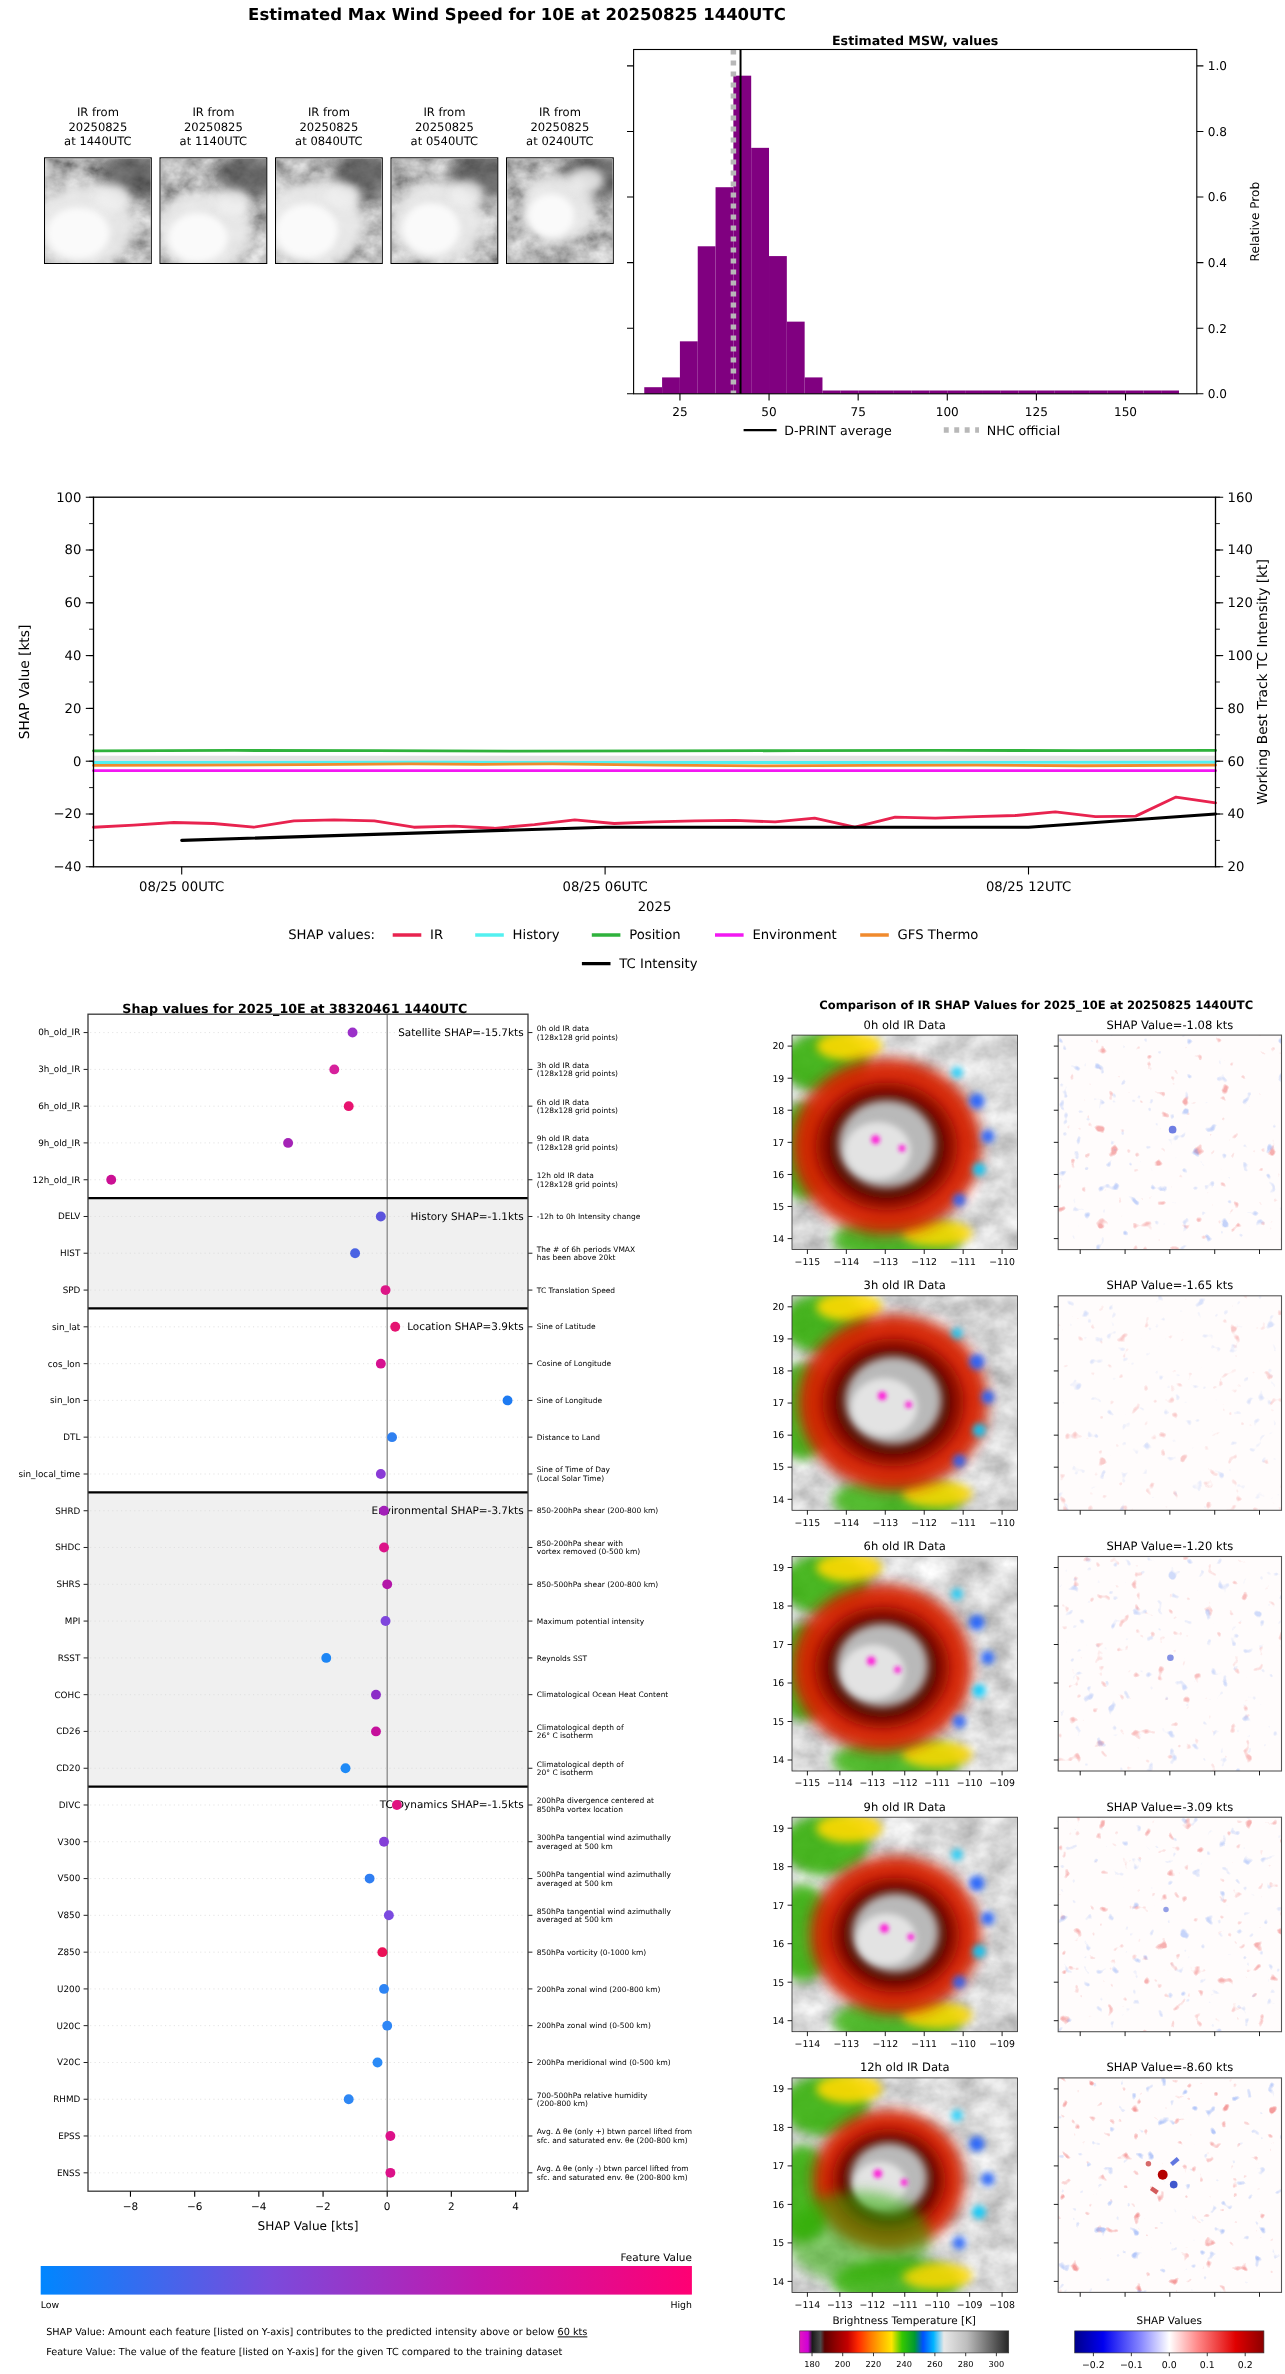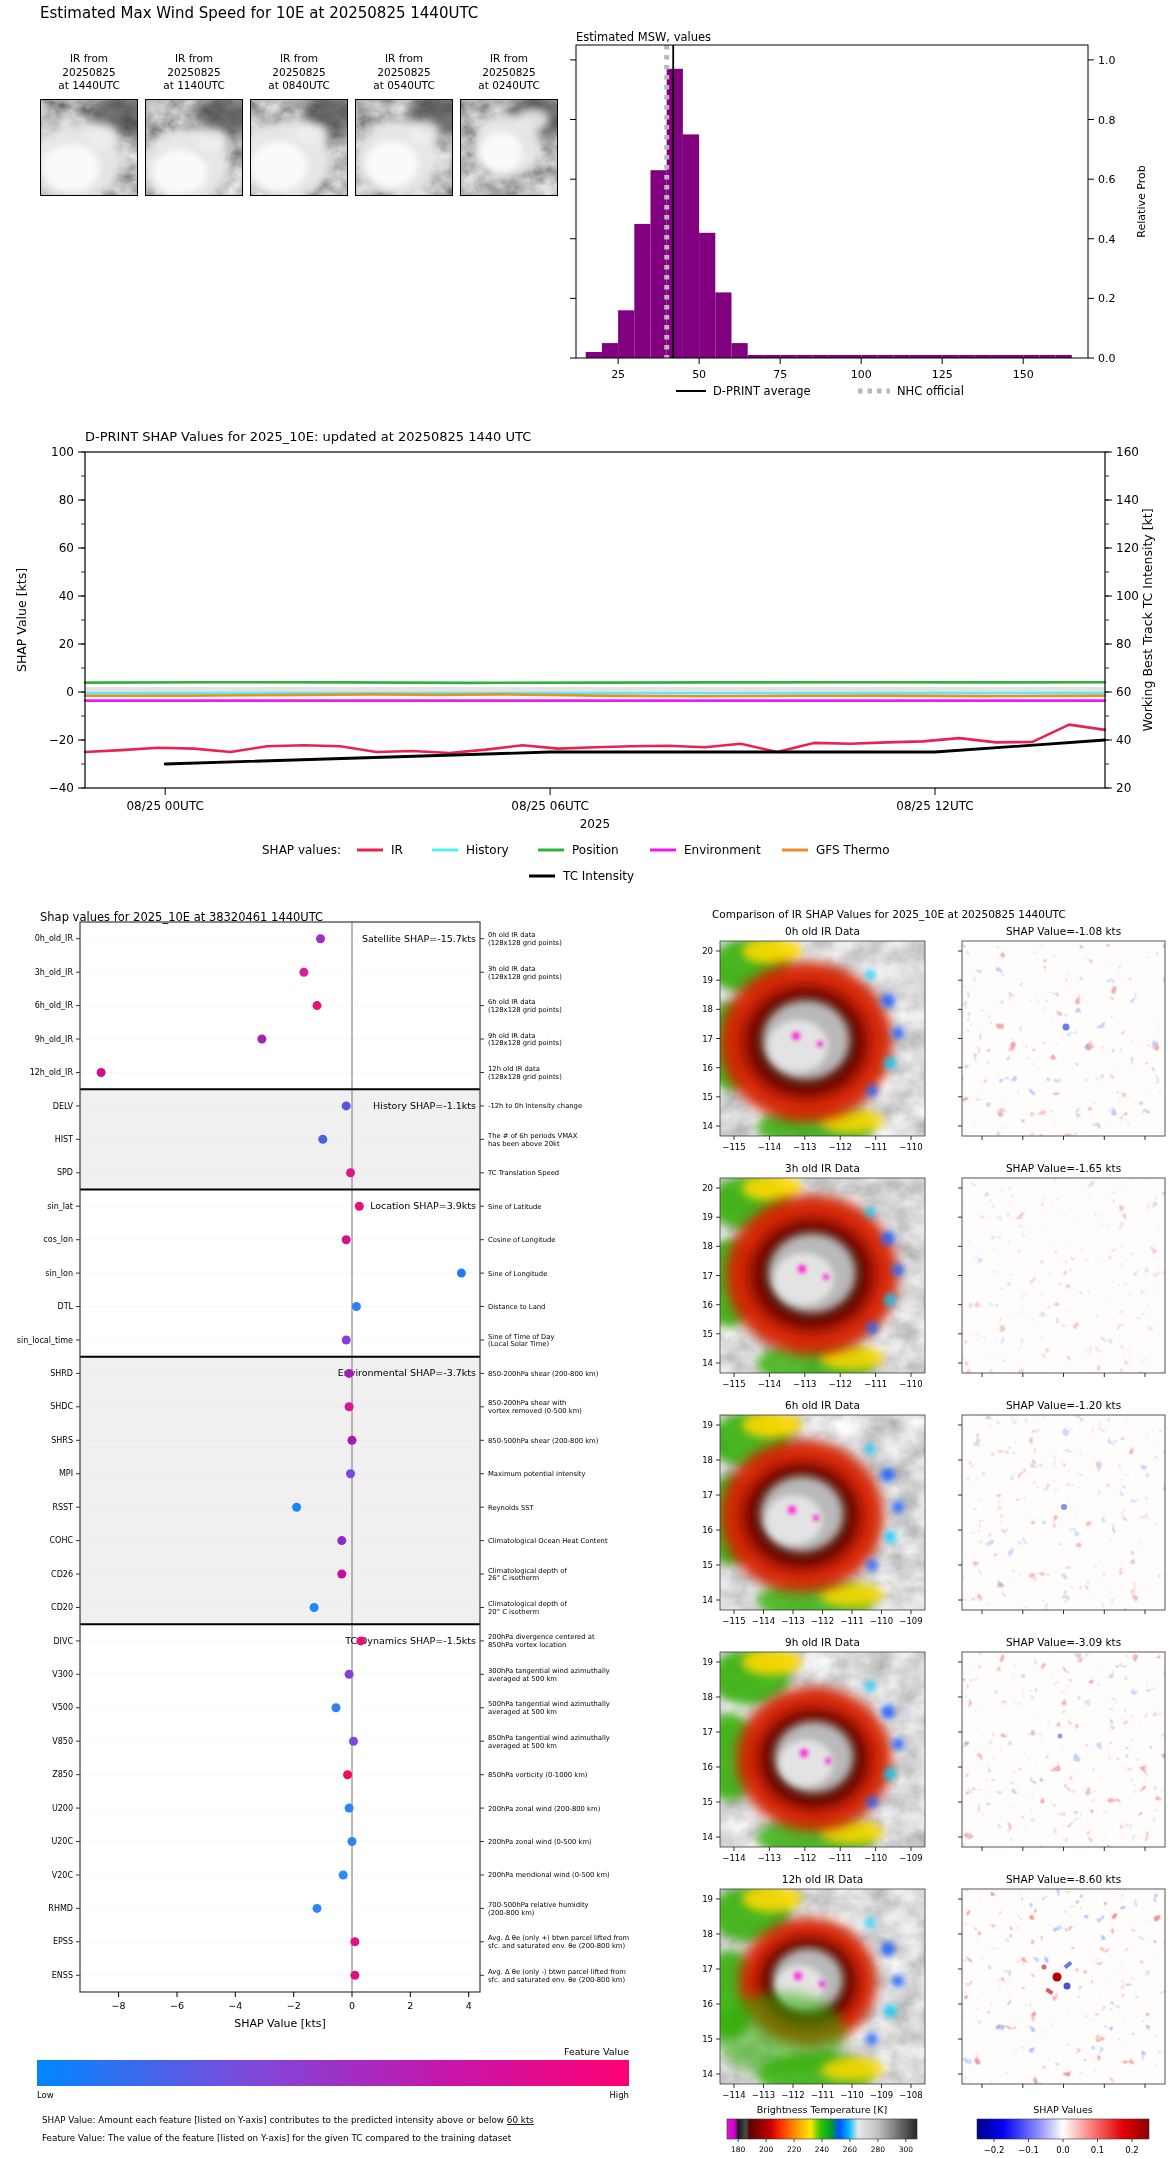--- a/index.html
+++ b/index.html
@@ -1,22 +1,22 @@
 <!DOCTYPE html>
 <html><head>
 <meta charset="utf-8">
 <style>
   html,body{margin:0;padding:0;background:#fff;font-family:"DejaVu Sans","Liberation Sans",sans-serif;color:#000;}
   #canvas{position:relative;width:1168px;height:2158px;background:#fff;overflow:hidden;}
   .abs{position:absolute;}
-  .ctitle{}
+  .ctitle{text-align:center;font-weight:bold;}
   #header-title{left:40px;top:4px;width:860px;font-size:15px;}
   #thumbs{left:40px;top:52px;width:528px;display:flex;gap:7px;}
   .thumb{width:98px;}
-  .thumb-label{font-size:10.5px;line-height:1.3;text-align:center;white-space:pre-line;height:44px;}
+  .thumb-label{font-size:10.5px;line-height:1.3;text-align:center;white-space:pre-line;height:44px;margin-top:44px;}
   .thumb-img{width:96px;height:95px;border:1px solid #000;margin-top:3px;overflow:hidden;}
   #hist-wrap{left:568px;top:26px;width:600px;height:398px;}
   #hist-title{left:576px;top:30px;width:512px;font-size:11.5px;}
   #fig2-wrap{left:0px;top:424px;width:1168px;height:470px;}
   #fig2-title{left:85px;top:429px;width:1020px;font-size:13px;}
   #fig3-wrap{left:12px;top:905px;width:668px;height:1253px;}
   #fig3-title{left:40px;top:910px;width:456px;font-size:11.5px;}
   #fig4-wrap{left:700px;top:905px;width:468px;height:1253px;}
   #fig4-title{left:712px;top:908px;width:460px;font-size:10.5px;}
   svg text{fill:#000;}
@@ -458,21 +458,20 @@
           <line x1="538" y1="426" x2="564" y2="426" stroke="#2fb23c" stroke-width="3"></line>
           <text x="572" y="430">Position</text>
           <line x1="650" y1="426" x2="676" y2="426" stroke="#f218f2" stroke-width="3"></line>
           <text x="684" y="430">Environment</text>
           <line x1="782" y1="426" x2="808" y2="426" stroke="#f08a2d" stroke-width="3"></line>
           <text x="816" y="430">GFS Thermo</text>
           <line x1="529" y1="452" x2="555" y2="452" stroke="#000" stroke-width="3"></line>
           <text x="563" y="456">TC Intensity</text>
         </g>
       </svg></div>
-  <div id="fig2-title" class="abs ctitle">D-PRINT SHAP Values for 2025_10E: updated at 20250825 1440 UTC</div>
 
   <div id="fig3-wrap" class="abs"><svg width="668" height="1253">
         <rect x="68" y="184.2" width="400" height="100.3" fill="#f0f0f0"></rect>
         <rect x="68" y="451.7" width="400" height="267.5" fill="#f0f0f0"></rect>
         <line x1="340" y1="17" x2="340" y2="1087" stroke="#8a8a8a" stroke-width="1.2"></line>
         <line x1="70" y1="33.7" x2="466" y2="33.7" stroke="#d9d9d9" stroke-width="0.7" stroke-dasharray="1 3"></line>
         <line x1="68" y1="33.7" x2="64" y2="33.7" stroke="#000" stroke-width="0.8"></line>
         <line x1="468" y1="33.7" x2="472" y2="33.7" stroke="#000" stroke-width="0.8"></line>
         <text x="61" y="36.3" font-size="8" text-anchor="end">0h_old_IR</text>
         <text x="464" y="36.7" font-size="9.5" text-anchor="end" fill="#111">Satellite SHAP=-15.7kts</text>

